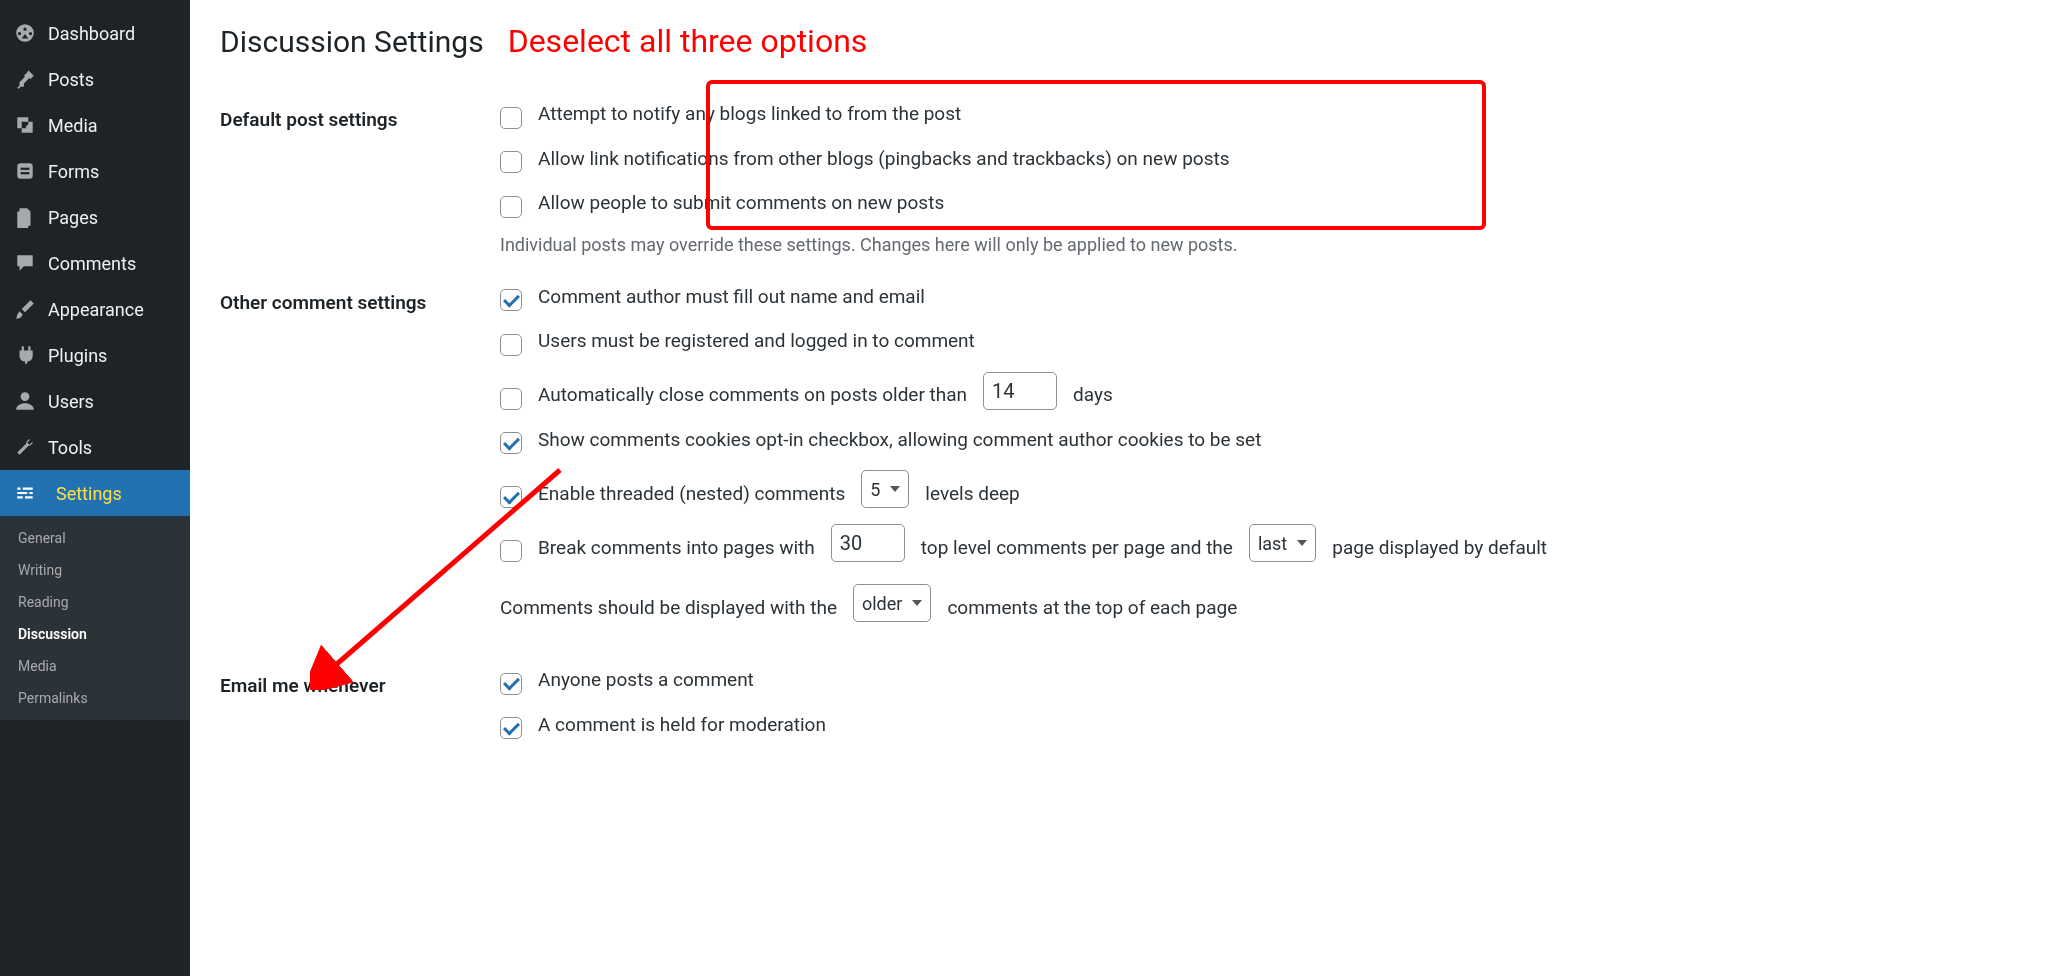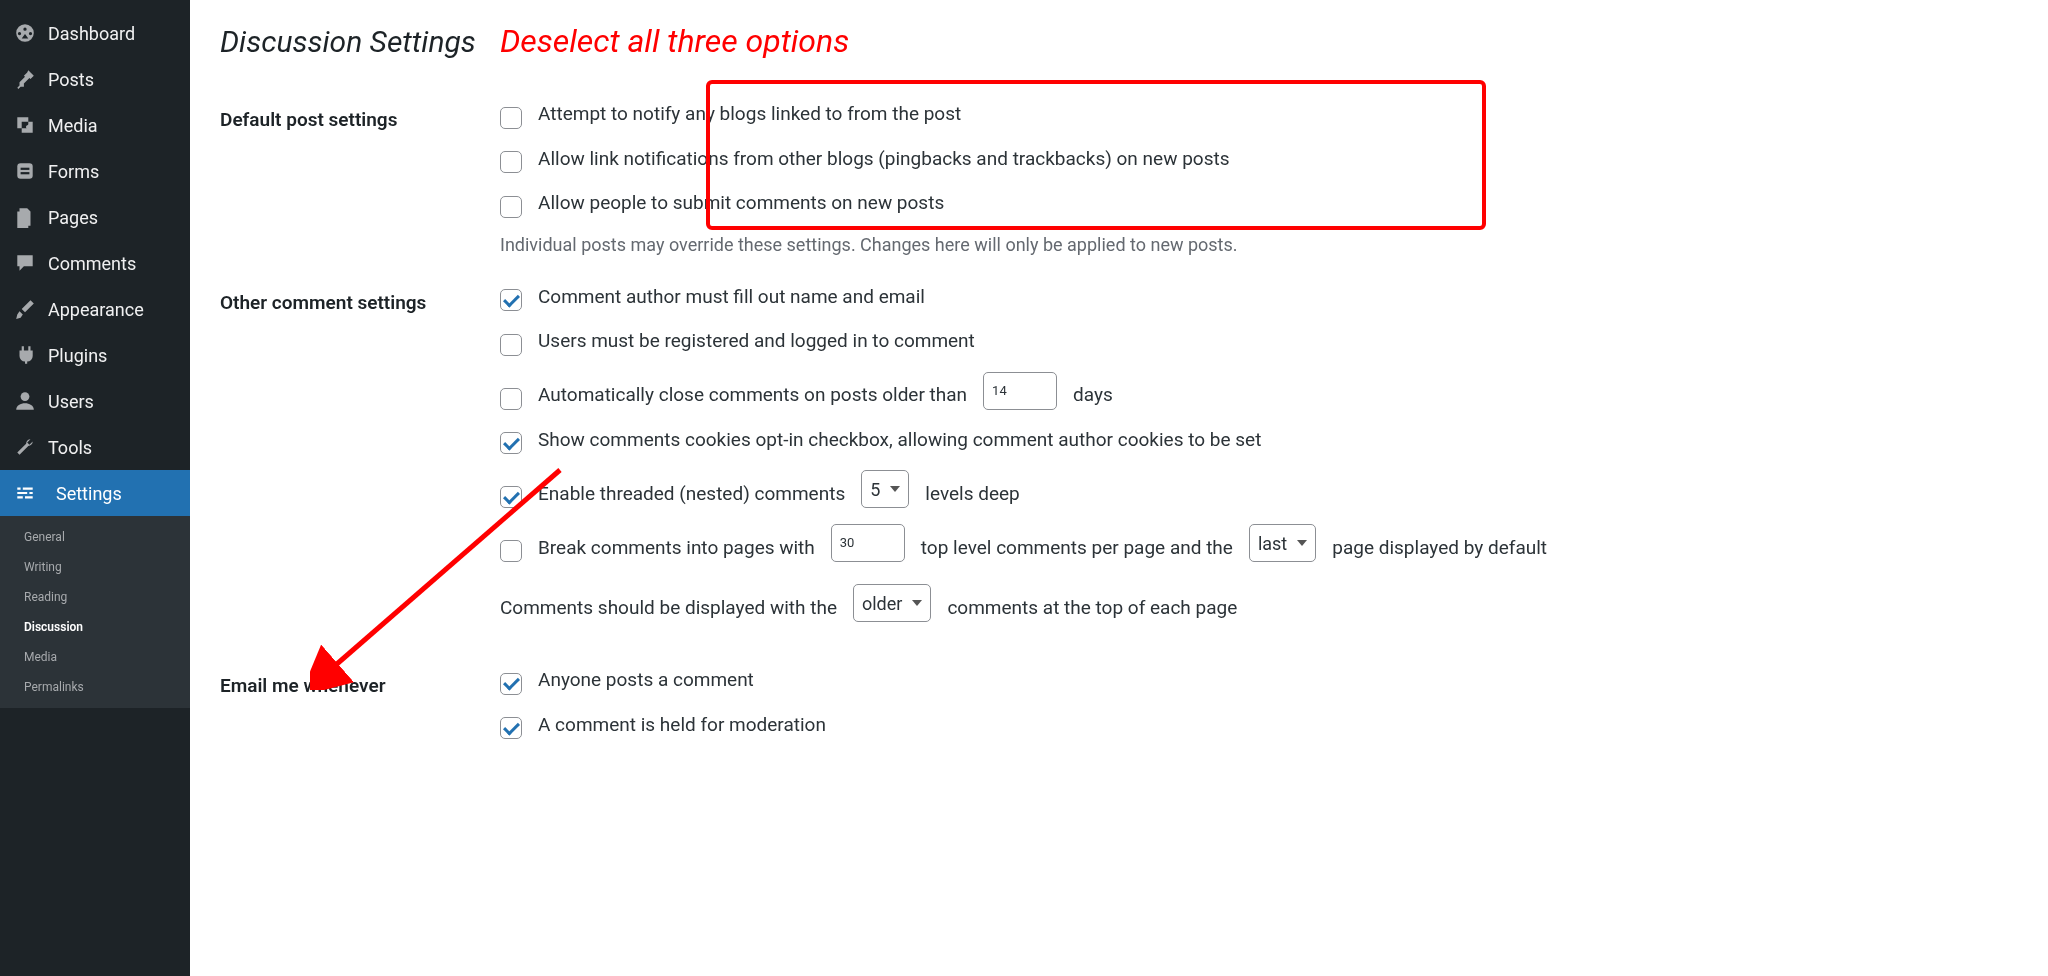--- a/index.html
+++ b/index.html
@@ -28,43 +28,43 @@
     display: flex;
     align-items: center;
     gap: 12px;
     padding: 12px 14px;
     color: #f0f0f1;
     font-size: 18px;
     cursor: pointer;
   }
   .menu-item.active {
     background: #2271b1;
-    color: #ffffff;
+    color: #fde047;
     position: relative;
     gap: 20px;
   }
   .menu-item.active::after {
     content: '';
     position: absolute;
     right: -10px;
     top: 50%;
     transform: translateY(-50%);
     width: 0; height: 0;
     border-top: 10px solid transparent;
     border-bottom: 10px solid transparent;
     border-right: 10px solid #fff;
   }
   .submenu {
     background: #2c3338;
     padding: 6px 0;
   }
   .submenu-item {
-    padding: 8px 14px 8px 24px;
+    padding: 8px 14px 8px 18px;
     color: #a7aaad;
-    font-size: 12px;
+    font-size: 14px;
     cursor: pointer;
   }
   .submenu-item.current {
     color: #fff;
     font-weight: 600;
   }
   .menu-icon {
     width: 22px; height: 22px;
     display: inline-flex;
     align-items: center;
@@ -79,21 +79,20 @@
     background: #fff;
     padding: 22px 30px 40px 30px;
     position: relative;
     overflow: hidden;
   }
   .heading-row {
     display: flex;
     align-items: baseline;
     gap: 24px;
     margin-bottom: 30px;
-    font-style: italic;
   }
   .page-heading {
     font-size: 30px;
     font-weight: 400;
     color: #1d2327;
     margin: 0;
   }
   .annotation-text {
     font-size: 32px;
     color: #ff0000;
@@ -146,21 +145,21 @@
     border-bottom: 3px solid #2271b1;
     transform: rotate(-45deg) translate(1px, -1px);
   }
 
   .num-input {
     width: 74px;
     height: 38px;
     border: 1px solid #8c8f94;
     border-radius: 5px;
     background: #fff;
-    font-size: 13px;
+    font-size: 20px;
     padding: 0 8px;
     color: #2c3338;
     display: inline-flex;
     align-items: center;
   }
   .select {
     height: 38px;
     border: 1px solid #8c8f94;
     border-radius: 5px;
     background: #fff;

